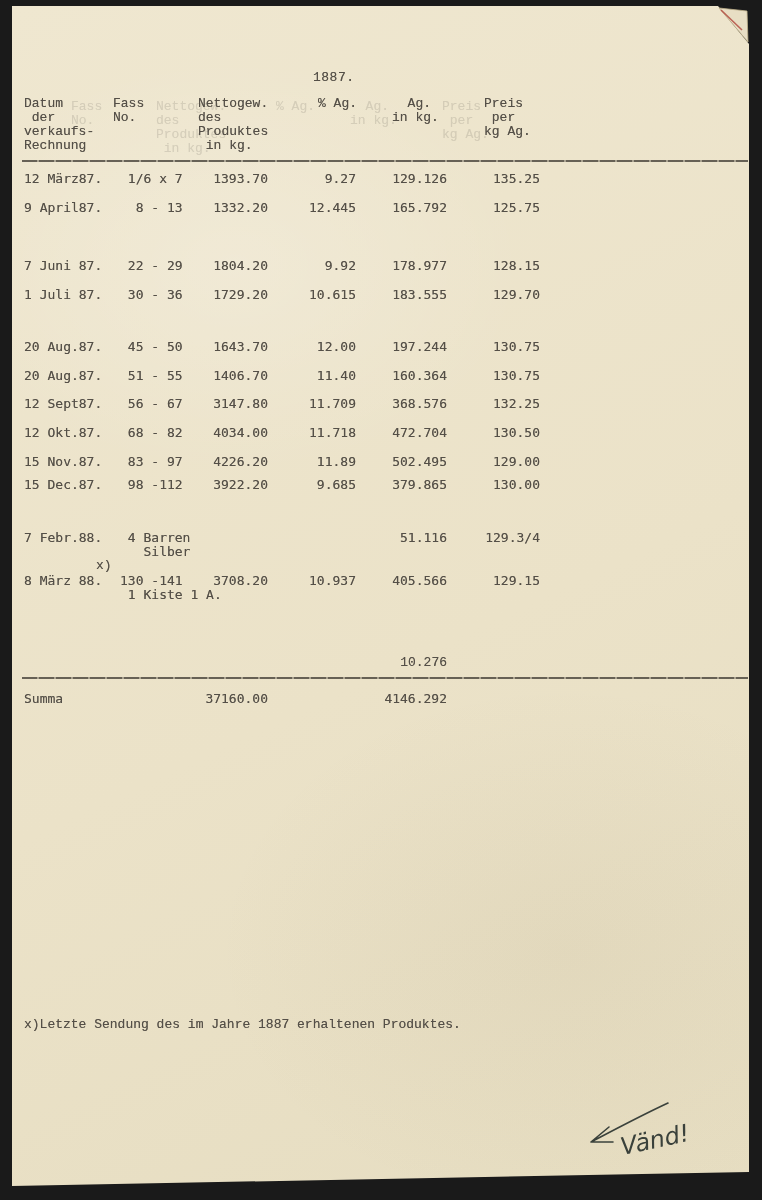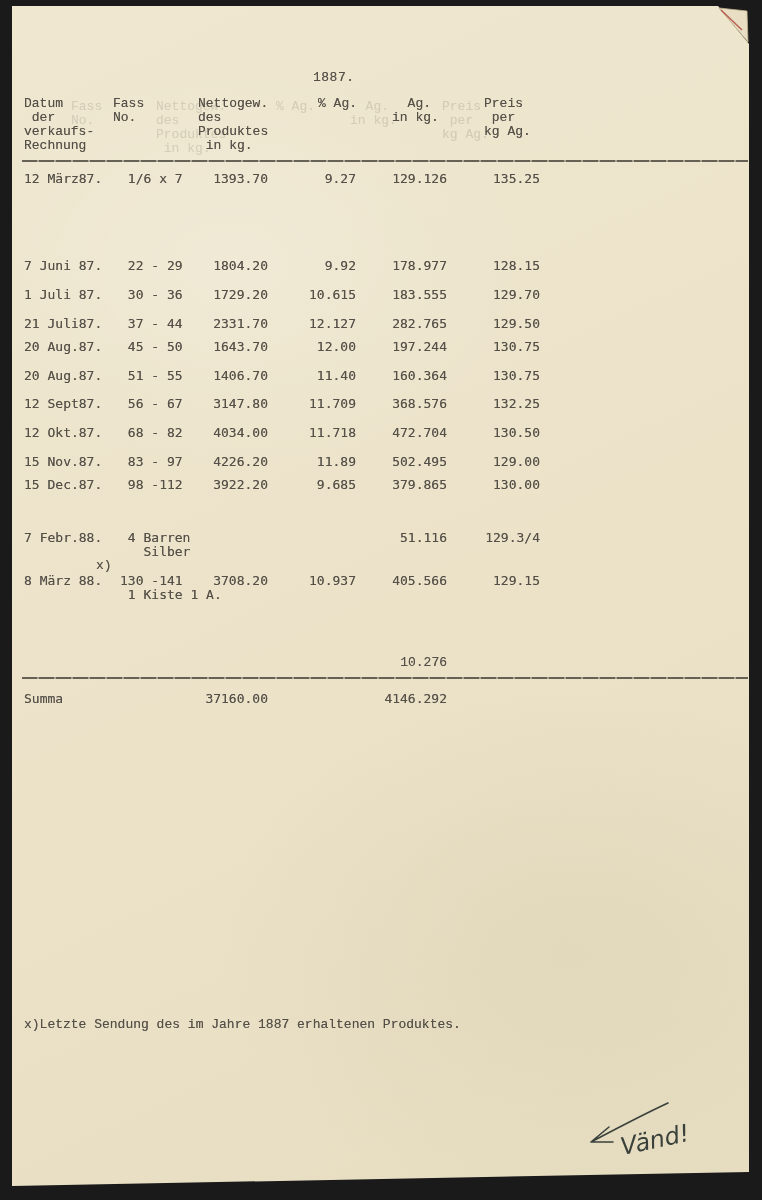--- a/index.html
+++ b/index.html
@@ -80,43 +80,43 @@
     <div class="rule" style="top:154px;"></div>
 
     <div class="row" style="top:166px;">
       <span class="c c-date">12 März87.</span>
       <span class="c c-fass"> 1/6 x 7</span>
       <span class="c c-netto">1393.70</span>
       <span class="c c-pct">9.27</span>
       <span class="c c-ag">129.126</span>
       <span class="c c-preis">135.25</span>
     </div>
+    <div class="row" style="top:195px;">
+      <span class="c c-date">9 April87.</span>
+      <span class="c c-fass">  8 - 13</span>
+      <span class="c c-netto">1332.20</span>
+      <span class="c c-pct">12.445</span>
+      <span class="c c-ag">165.792</span>
+      <span class="c c-preis">125.75</span>
+    </div>
     <div class="row" style="top:253px;">
       <span class="c c-date">7 Juni 87.</span>
       <span class="c c-fass"> 22 - 29</span>
       <span class="c c-netto">1804.20</span>
       <span class="c c-pct">9.92</span>
       <span class="c c-ag">178.977</span>
       <span class="c c-preis">128.15</span>
     </div>
     <div class="row" style="top:282px;">
       <span class="c c-date">1 Juli 87.</span>
       <span class="c c-fass"> 30 - 36</span>
       <span class="c c-netto">1729.20</span>
       <span class="c c-pct">10.615</span>
       <span class="c c-ag">183.555</span>
       <span class="c c-preis">129.70</span>
-    </div>
-    <div class="row" style="top:311px;">
-      <span class="c c-date">21 Juli87.</span>
-      <span class="c c-fass"> 37 - 44</span>
-      <span class="c c-netto">2331.70</span>
-      <span class="c c-pct">12.127</span>
-      <span class="c c-ag">282.765</span>
-      <span class="c c-preis">129.50</span>
     </div>
     <div class="row" style="top:334px;">
       <span class="c c-date">20 Aug.87.</span>
       <span class="c c-fass"> 45 - 50</span>
       <span class="c c-netto">1643.70</span>
       <span class="c c-pct">12.00</span>
       <span class="c c-ag">197.244</span>
       <span class="c c-preis">130.75</span>
     </div>
     <div class="row" style="top:363px;">

